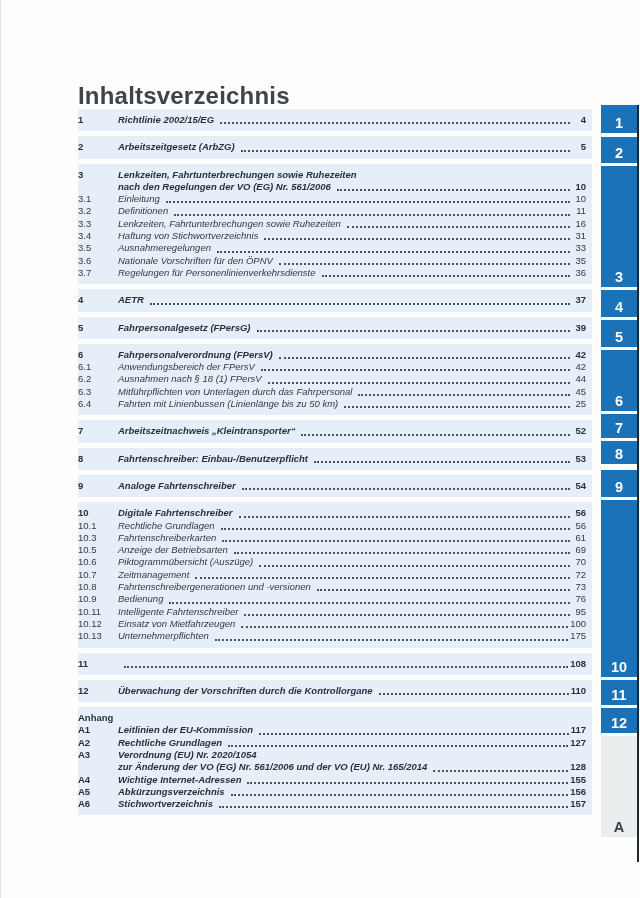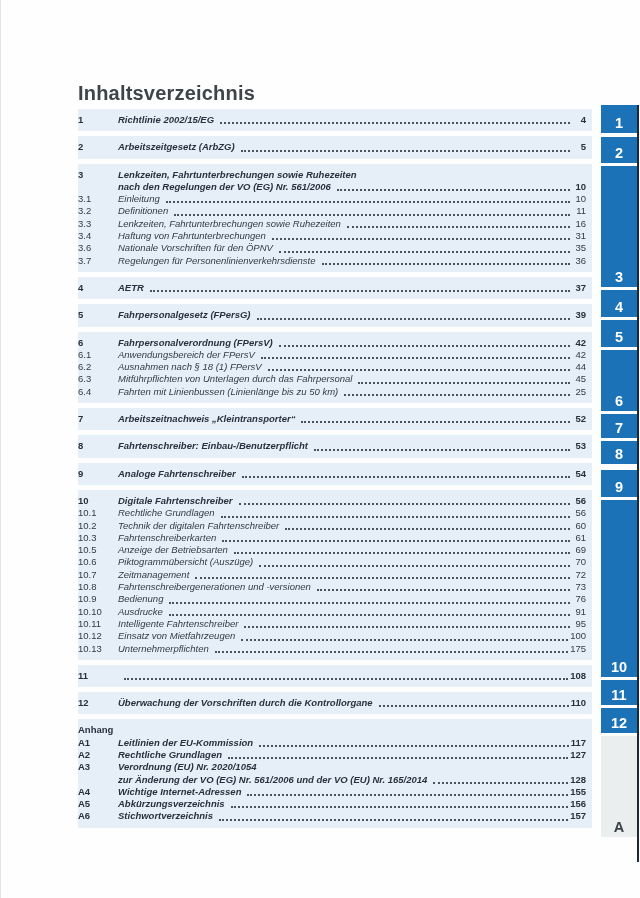--- a/index.html
+++ b/index.html
@@ -3,21 +3,21 @@
 <meta charset="utf-8">
 <style>
   html,body{margin:0;padding:0;}
   body{width:640px;height:898px;background:#fefefe;overflow:hidden;
        font-family:"Liberation Sans","DejaVu Sans",sans-serif;}
   .page{position:relative;width:640px;height:898px;background:#fefefe;}
   .scan-edge-left{position:absolute;left:0;top:0;width:1px;height:898px;background:#e3e3e3;}
   .scan-edge-right{position:absolute;left:637px;top:105px;width:2px;height:757px;background:#1e2833;}
 
   .doc-title{position:absolute;left:78px;top:82px;margin:0;
-             font-size:20px;font-weight:bold;letter-spacing:.2px;color:#3e444a;}
+             font-size:24px;font-weight:bold;letter-spacing:.2px;color:#3e444a;}
 
   .toc{position:absolute;left:78px;top:109px;width:514px;}
   .band{background:#e6eff7;padding:5px 6px 5px 0;margin-bottom:5px;}
   .line{display:flex;align-items:flex-end;line-height:12.3px;font-size:9.5px;color:#303b47;}
   .line.bold{font-weight:bold;color:#28323f;}
   .num{flex:0 0 40px;white-space:nowrap;}
   .title{white-space:nowrap;font-style:italic;}
   .dots{flex:1 1 auto;min-width:10px;border-bottom:2px dotted #49525e;margin:0 2px 2px 6px;}
   .page-num{flex:0 0 auto;min-width:14px;text-align:right;}
 
@@ -77,23 +77,29 @@
           <span class="page-num">11</span>
         </div>
         <div class="line">
           <span class="num">3.3</span>
           <span class="title">Lenkzeiten, Fahrtunterbrechungen sowie Ruhezeiten</span>
           <span class="dots"></span>
           <span class="page-num">16</span>
         </div>
         <div class="line">
           <span class="num">3.4</span>
-          <span class="title">Haftung von Fahrtunterbrechungen</span>
+          <span class="title">Haftung von Stichwortverzeichnis</span>
           <span class="dots"></span>
           <span class="page-num">31</span>
+        </div>
+        <div class="line">
+          <span class="num">3.5</span>
+          <span class="title">Ausnahmeregelungen</span>
+          <span class="dots"></span>
+          <span class="page-num">33</span>
         </div>
         <div class="line">
           <span class="num">3.6</span>
           <span class="title">Nationale Vorschriften für den ÖPNV</span>
           <span class="dots"></span>
           <span class="page-num">35</span>
         </div>
         <div class="line">
           <span class="num">3.7</span>
           <span class="title">Regelungen für Personenlinienverkehrsdienste</span>
@@ -180,26 +186,20 @@
           <span class="dots"></span>
           <span class="page-num">56</span>
         </div>
         <div class="line">
           <span class="num">10.1</span>
           <span class="title">Rechtliche Grundlagen</span>
           <span class="dots"></span>
           <span class="page-num">56</span>
         </div>
         <div class="line">
-          <span class="num">10.2</span>
-          <span class="title">Technik der digitalen Fahrtenschreiber</span>
-          <span class="dots"></span>
-          <span class="page-num">60</span>
-        </div>
-        <div class="line">
           <span class="num">10.3</span>
           <span class="title">Fahrtenschreiberkarten</span>
           <span class="dots"></span>
           <span class="page-num">61</span>
         </div>
         <div class="line">
           <span class="num">10.5</span>
           <span class="title">Anzeige der Betriebsarten</span>
           <span class="dots"></span>
           <span class="page-num">69</span>
@@ -220,26 +220,20 @@
           <span class="num">10.8</span>
           <span class="title">Fahrtenschreibergenerationen und -versionen</span>
           <span class="dots"></span>
           <span class="page-num">73</span>
         </div>
         <div class="line">
           <span class="num">10.9</span>
           <span class="title">Bedienung</span>
           <span class="dots"></span>
           <span class="page-num">76</span>
-        </div>
-        <div class="line">
-          <span class="num">10.10</span>
-          <span class="title">Ausdrucke</span>
-          <span class="dots"></span>
-          <span class="page-num">91</span>
         </div>
         <div class="line">
           <span class="num">10.11</span>
           <span class="title">Intelligente Fahrtenschreiber</span>
           <span class="dots"></span>
           <span class="page-num">95</span>
         </div>
         <div class="line">
           <span class="num">10.12</span>
           <span class="title">Einsatz von Mietfahrzeugen</span>

